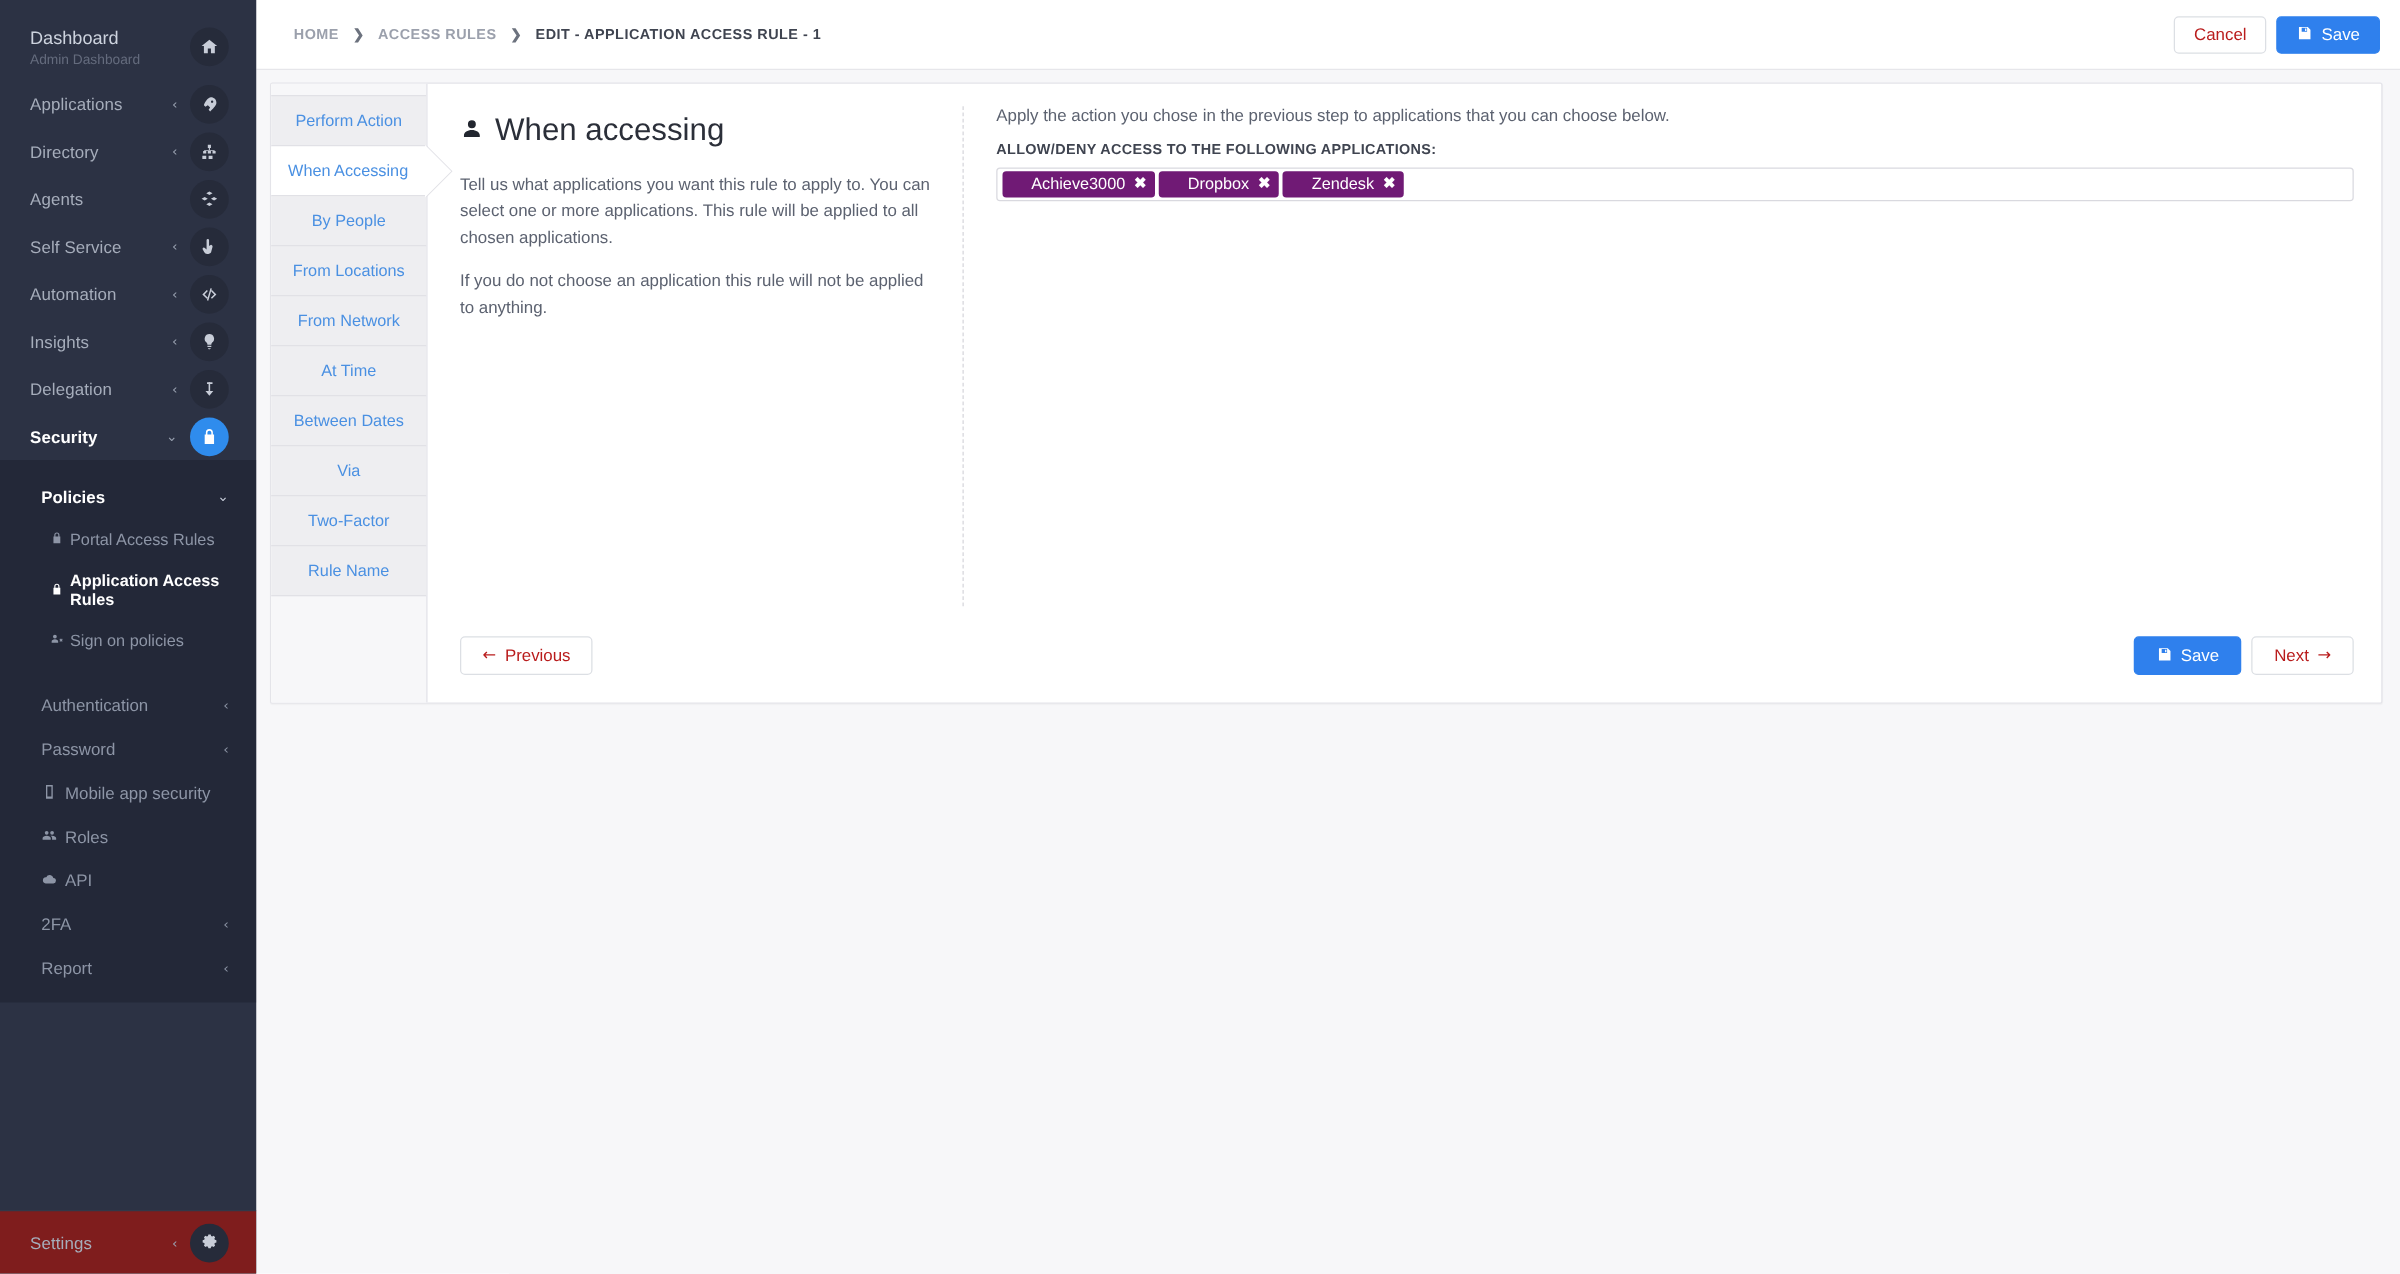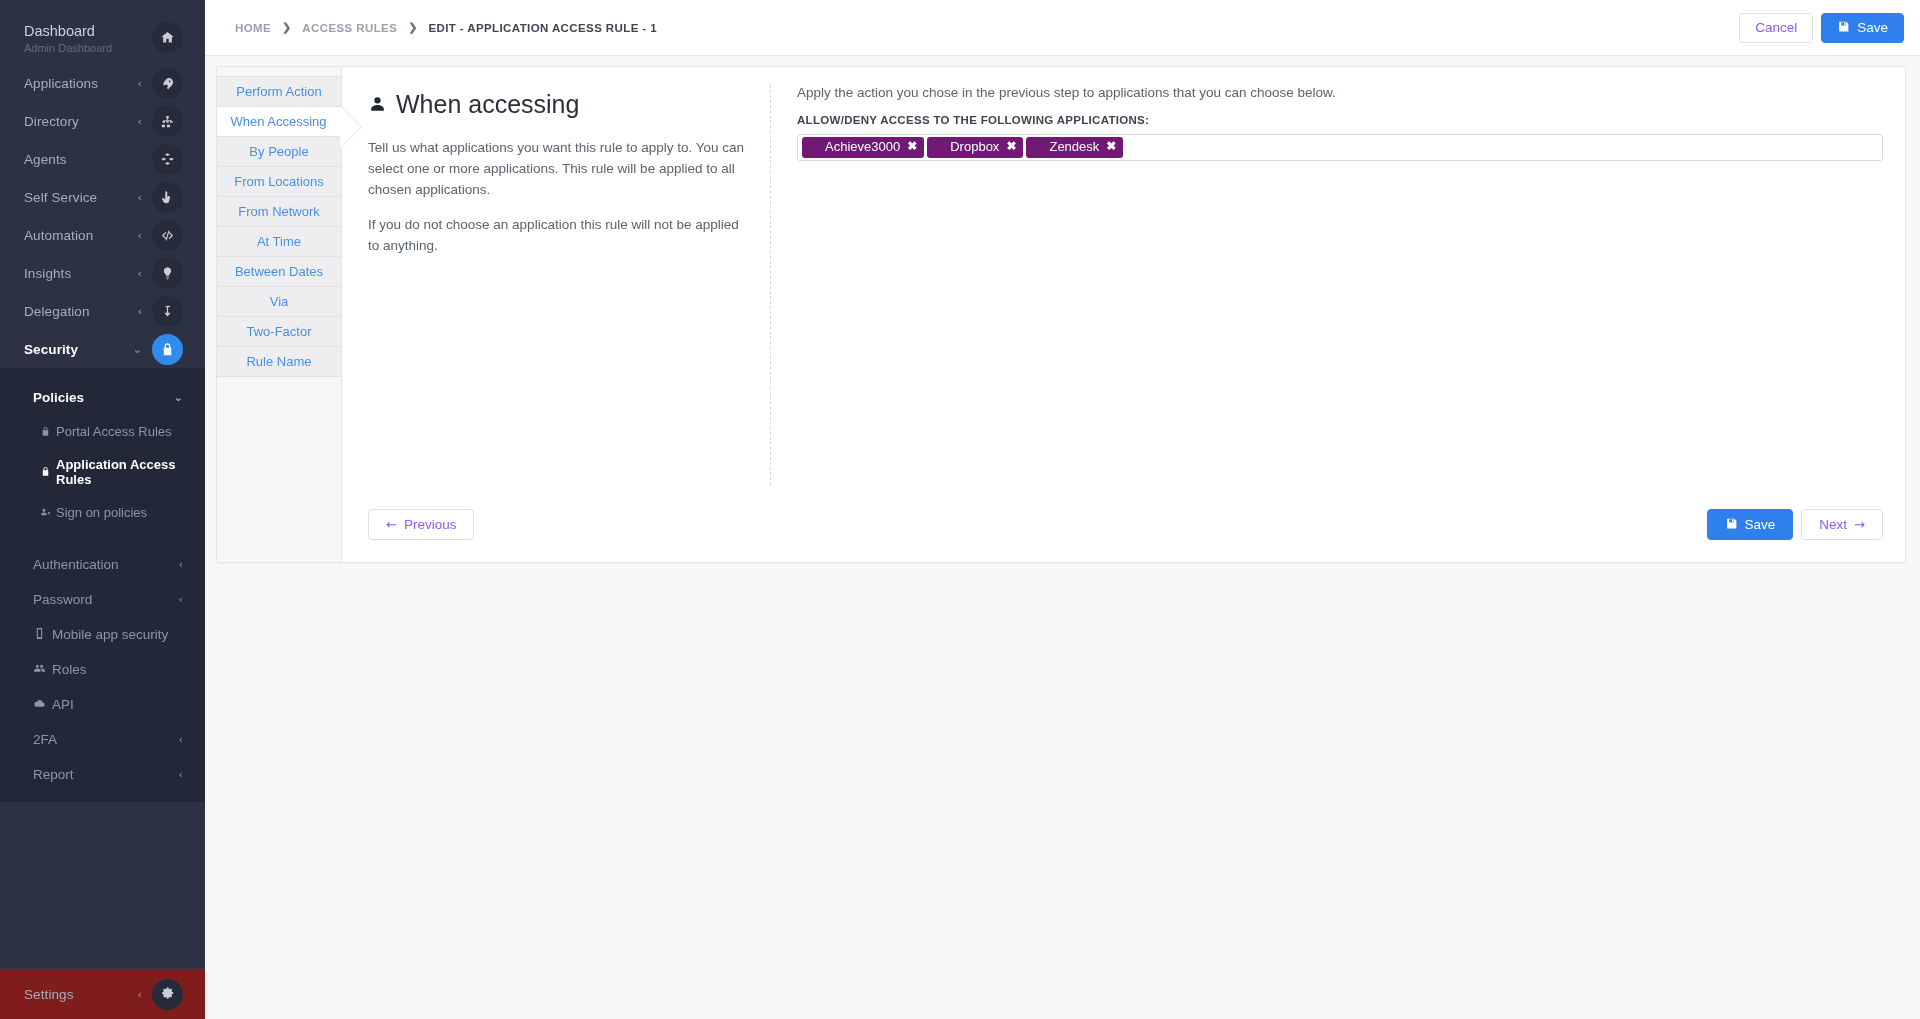--- a/index.html
+++ b/index.html
@@ -110,21 +110,21 @@
   .bc-sep { color:#6c727e; font-size: 11px; font-weight: bold; }
 
   .topbtns { display:flex; align-items:center; gap: 8px; }
   .btn {
     display:inline-flex; align-items:center; justify-content:center; gap:7px;
     height: 30px; padding: 0 15px;
     border-radius: 4px;
     font-size: 13.5px;
     cursor: pointer;
     border: 1px solid #dcdfe4;
-    background:#fff; color:#8b5cf6;
+    background:#fff; color:#b91c1c;
     white-space: nowrap;
   }
   .btn.primary { background:#2f80ed; border-color:#2f80ed; color:#fff;text-align:right; }
   .btn svg { width: 13px; height: 13px; fill: currentColor; }
 
   
   .card {
     margin: 10px 14px 0 11px;
     background:#ffffff;
     border: 1px solid #e4e4e9;
@@ -135,21 +135,21 @@
   }
 
   .steps {
     width: 125px; flex: 0 0 125px;
     border-right: 1px solid #e4e4e9;
     background:#f7f7f9;
     padding-top: 9px;
   }
   .step {
     position: relative;
-    height: 31px;
+    height: 41px;
     display:flex; align-items:center; justify-content:center;
     font-size: 13px; color:#4a90e2;
     background:#eeeef1;
     border-bottom: 1px solid #e1e1e6;
     border-top: 1px solid #e1e1e6;
     margin-top: -1px;
     cursor:pointer;
     white-space: nowrap;
   }
   .step:first-child { margin-top: 0; }

